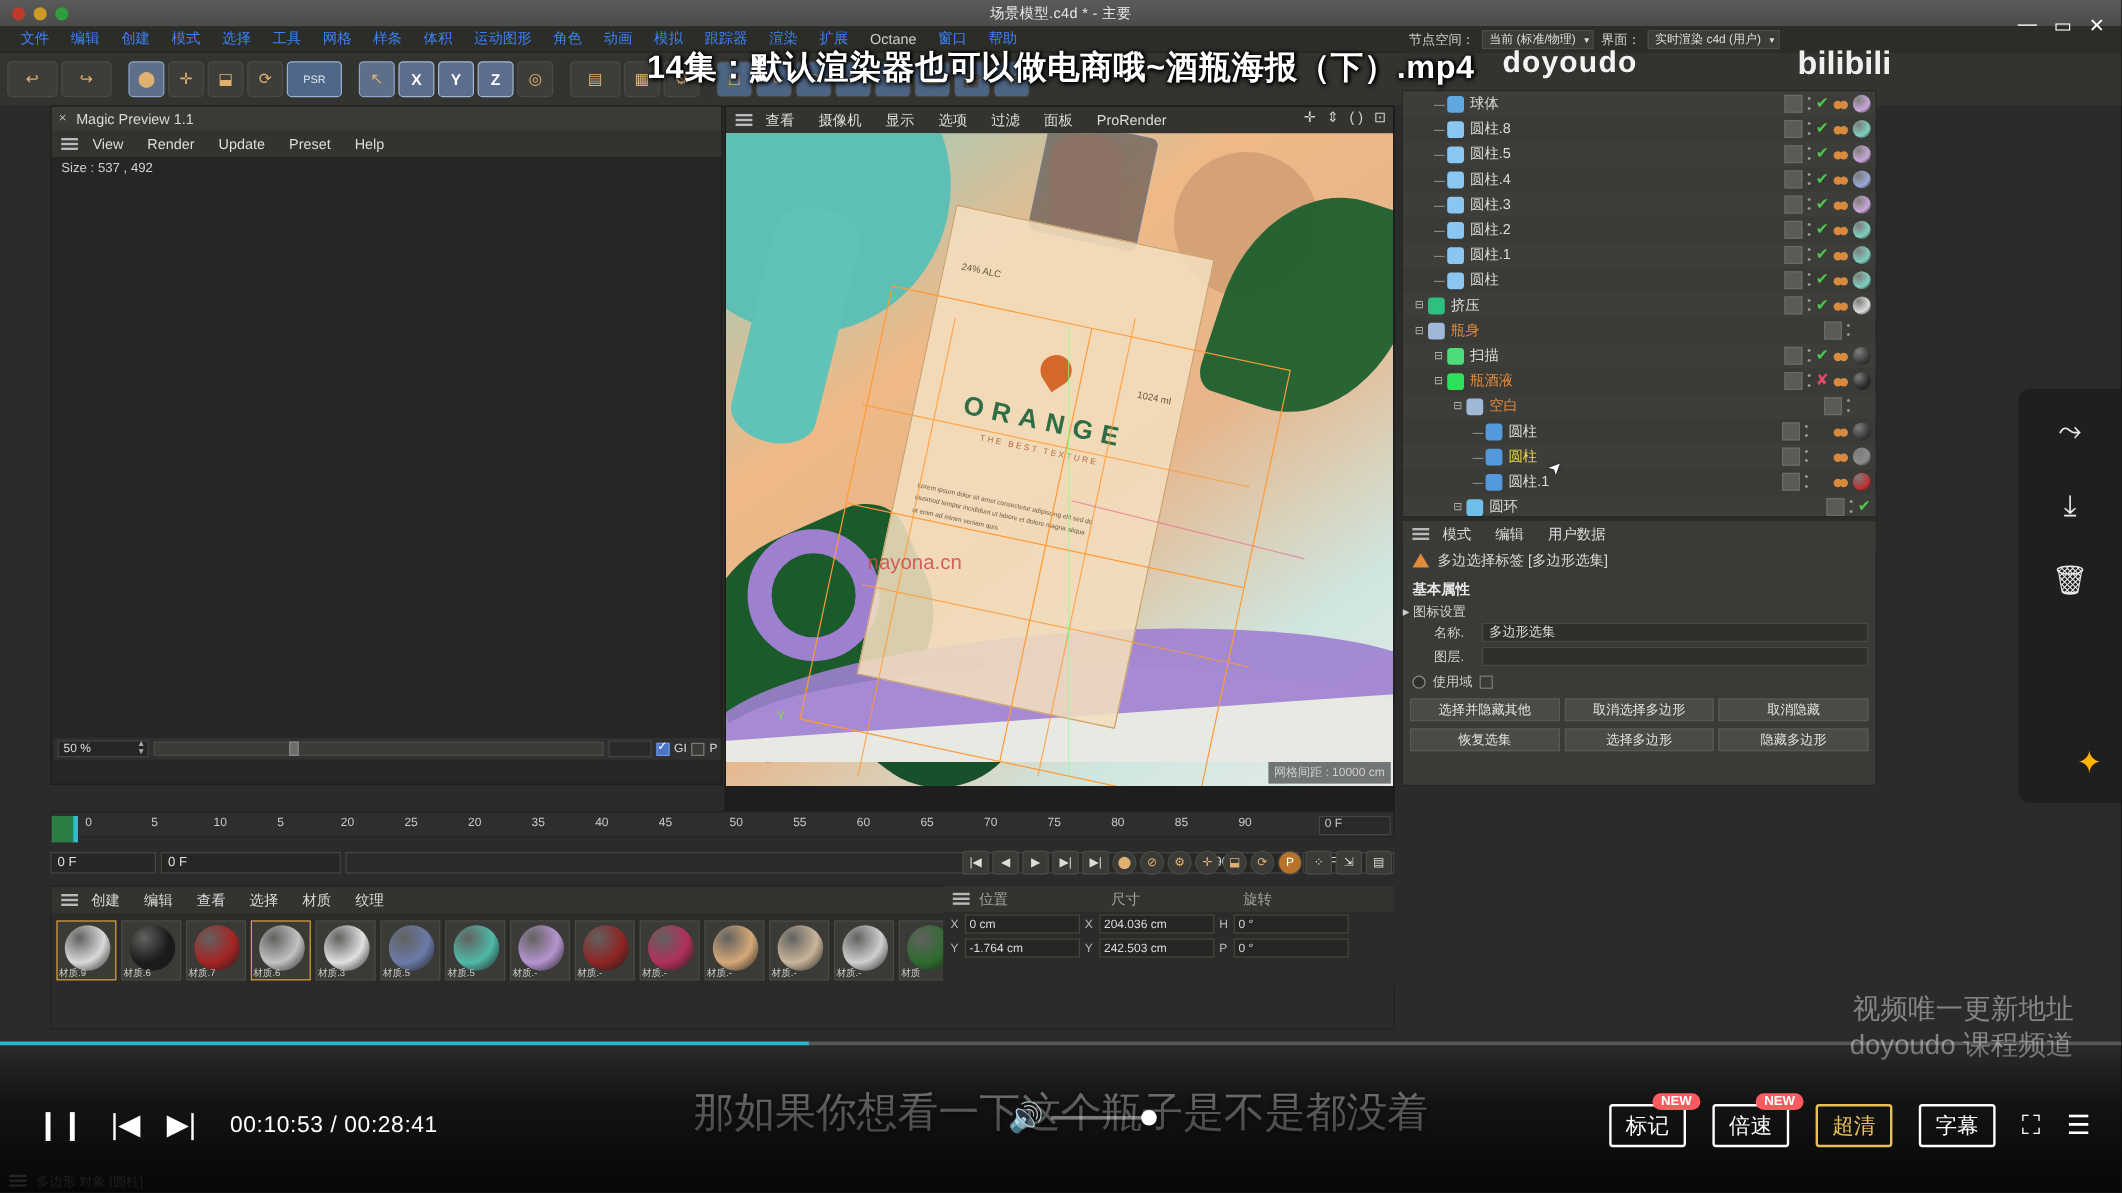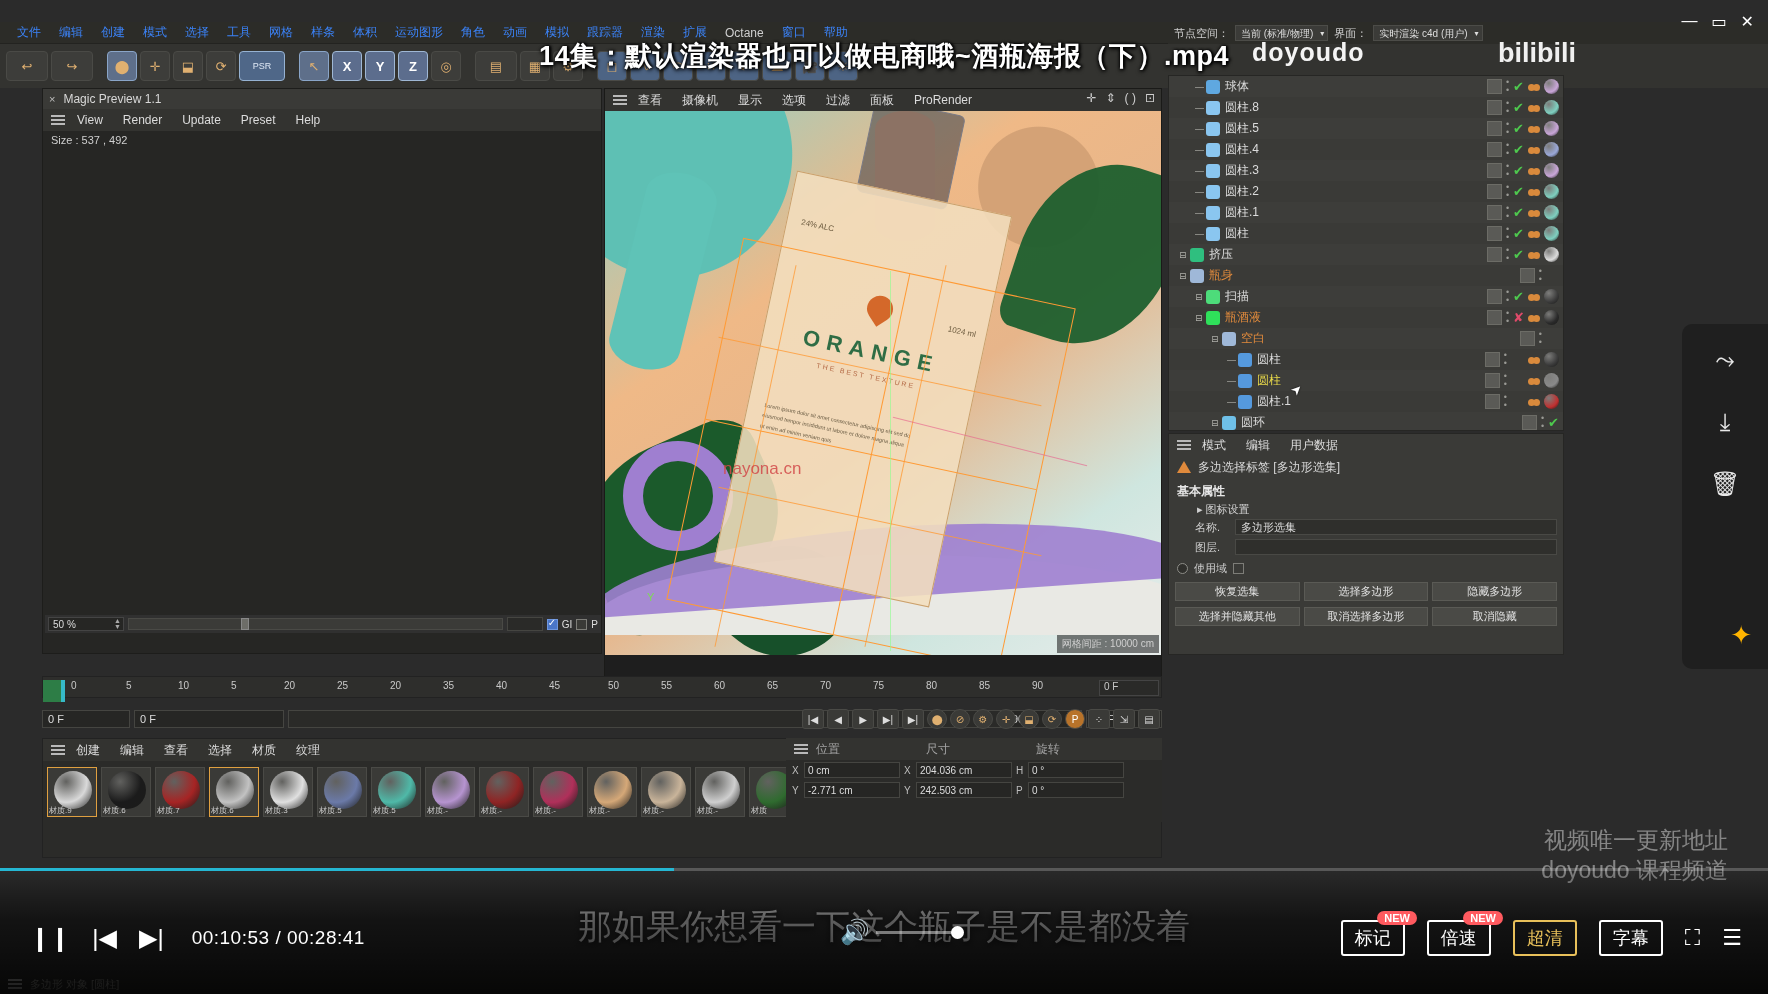--- a/index.html
+++ b/index.html
@@ -226,21 +226,21 @@
   
   .am{
     position:absolute; left:1168px; top:433px; width:396px; height:222px;
     background:#3a3a37; border:1px solid #262624;
   }
   .am-menu{ height:22px; display:flex; align-items:center; padding-left:8px; gap:2px; background:#3a3a37;}
   .am-menu .mi{ font-size:12px;color:#dcdcdc;padding:0 9px;}
   .am-tag{ display:flex; align-items:center; height:22px; padding-left:8px; gap:7px;}
   .tri{ width:0;height:0;border-left:7px solid transparent;border-right:7px solid transparent;border-bottom:12px solid #e08a3c;}
   .am-sec{ font-size:12px; color:#e8e8e8; font-weight:bold; padding:5px 0 2px 8px;}
-  .am-sub{ font-size:11px; color:#d0d0d0; padding-left:28px; }
+  .am-sub{ font-size:11px; color:#d0d0d0; padding-left:0; }
   .am-field{ display:flex; align-items:center; height:20px; padding-left:26px; font-size:11px; color:#cfcfcf;}
   .am-field .k{ width:40px;}
   .am-input{ flex:1; height:16px; background:#2f2f2c; border:1px solid #494945; font-size:11px; color:#ddd; padding-left:5px; line-height:15px; margin-right:6px;}
   .am-chk{ display:flex; align-items:center; gap:6px; height:22px; padding-left:8px; font-size:11px; color:#cfcfcf;}
   .radio{ width:11px;height:11px;border-radius:50%;border:1px solid #8d8d88; background:#2f2f2c;}
   .btnrow{ display:flex; gap:4px; padding:3px 6px;}
   .abtn{ flex:1; height:19px; background:#4a4a46; border:1px solid #5a5a55; font-size:11px; color:#e2e2e2;
      display:flex;align-items:center;justify-content:center; white-space:nowrap; overflow:hidden;}
 
   
@@ -297,20 +297,28 @@
   }
   .lsel{ height:16px; background:#3b3b38; border:1px solid #4c4c48; font-size:10px; color:#ddd;
      padding:0 14px 0 5px; line-height:15px; position:relative;}
   .lsel:after{content:"▾"; position:absolute; right:3px; top:0px; font-size:8px;}
 </style>
 </head>
 <body>
 
 <div id="app">
 
+  <div class="macbar">
+    <div class="traffic">
+      <span class="dot r"></span>
+      <span class="dot y"></span>
+      <span class="dot g"></span>
+    </div>
+    <div class="mactitle">场景模型.c4d * - 主要</div>
+  </div>
 
   <div class="menubar">
     <span class="menuitem">文件</span>
     <span class="menuitem">编辑</span>
     <span class="menuitem">创建</span>
     <span class="menuitem">模式</span>
     <span class="menuitem">选择</span>
     <span class="menuitem">工具</span>
     <span class="menuitem">网格</span>
     <span class="menuitem">样条</span>
@@ -601,21 +609,21 @@
     <div class="crow">
       <span class="clab">X</span>
       <span class="cfield">0 cm</span>
       <span class="clab">X</span>
       <span class="cfield">204.036 cm</span>
       <span class="clab">H</span>
       <span class="cfield">0 °</span>
     </div>
     <div class="crow">
       <span class="clab">Y</span>
-      <span class="cfield">-2.771 cm</span>
+      <span class="cfield">-1.764 cm</span>
       <span class="clab">Y</span>
       <span class="cfield">242.503 cm</span>
       <span class="clab">P</span>
       <span class="cfield">0 °</span>
     </div>
   </div>
 
   <div class="om" id="object-manager">
       <div class="orow">
         <span class="ind" style="width: 22px; display: inline-block;"></span>
@@ -862,28 +870,28 @@
     <div class="am-field">
       <span class="k">图层.</span>
       <span class="am-input"></span>
     </div>
     <div class="am-chk">
       <span class="radio"></span>
       <span>使用域</span>
       <span class="chk"></span>
     </div>
     <div class="btnrow">
+      <span class="abtn">选择并隐藏其他</span>
+      <span class="abtn">取消选择多边形</span>
+      <span class="abtn">取消隐藏</span>
+    </div>
+    <div class="btnrow">
       <span class="abtn">恢复选集</span>
       <span class="abtn">选择多边形</span>
       <span class="abtn">隐藏多边形</span>
-    </div>
-    <div class="btnrow">
-      <span class="abtn">选择并隐藏其他</span>
-      <span class="abtn">取消选择多边形</span>
-      <span class="abtn">取消隐藏</span>
     </div>
   </div>
 
   <div class="bi-top">
     <div class="doyoudo">doyoudo</div>
     <div class="bilibili">bilibili</div>
   </div>
   <div class="winbtns">
     <span>—</span>
     <span>▭</span>

